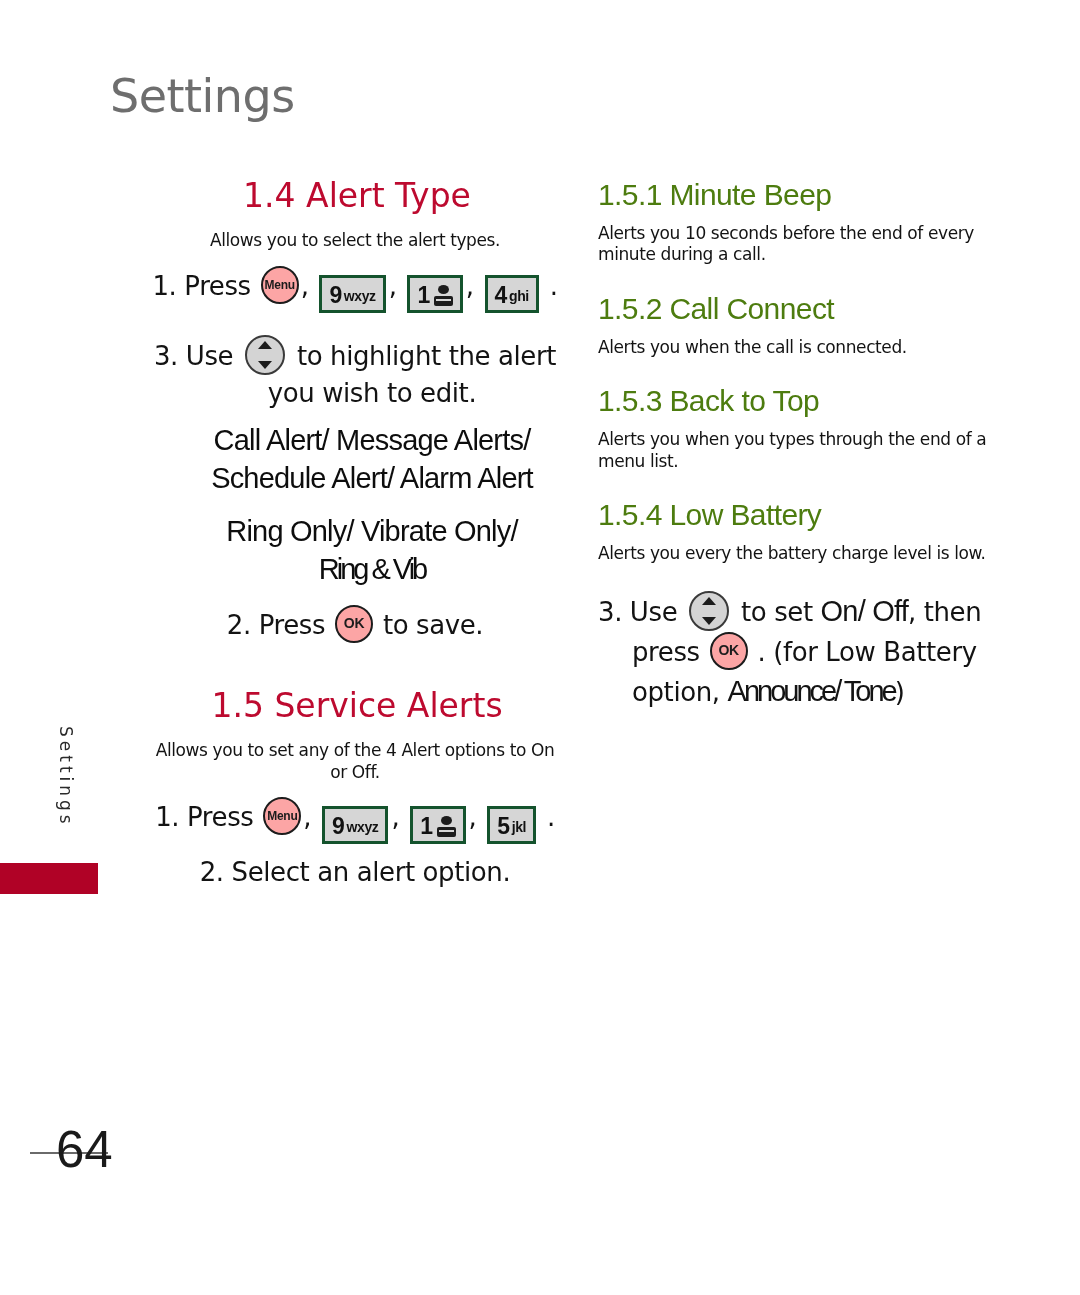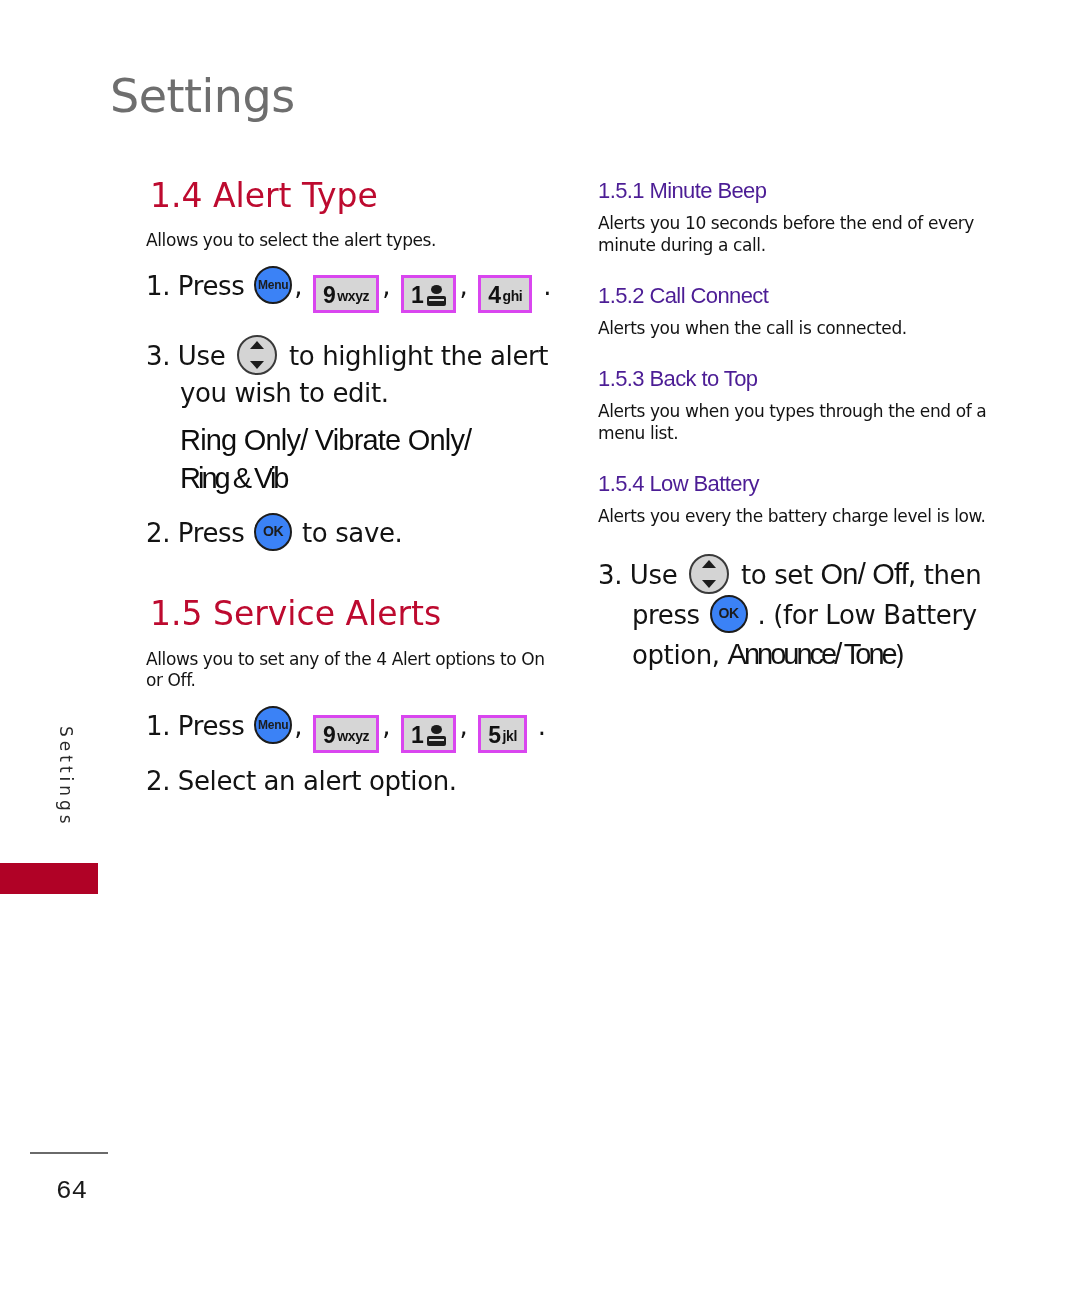--- a/index.html
+++ b/index.html
@@ -35,40 +35,40 @@
     width:98px;height:31px;
     background:#b00226;
   }
 
   
   #footer-rule{
     position:absolute;left:30px;top:1152px;
     width:78px;height:2px;background:#6a6a6a;
   }
   #page-number{
-    position:absolute;left:56px;top:1178px;
-    font-family:Liberation Mono, monospace;
-    font-size:26px;color:#1a1a1a;line-height:1;
+    position:absolute;left:56px;top:1124px;
+    font-family:Liberation Sans, sans-serif;
+    font-size:51px;color:#1a1a1a;line-height:1;
   }
 
   
   .column{position:absolute;top:178px;}
-  #col-left{left:146px;width:418px;}
+  #col-left{left:146px;width:418px;text-align:center;}
   #col-right{left:598px;width:420px;}
 
   
   .sec-head{
     font-family:"DejaVu Sans", sans-serif;
     font-size:33px;color:#bd0a2f;
     letter-spacing:0px;line-height:1.1;
     margin:0 0 16px 4px;font-weight:400;
   }
   .sub-head{
     font-family:"Liberation Sans", sans-serif;
-    font-size:22px;color:#4c1d95;font-weight:400;
+    font-size:30px;color:#4d7c0f;font-weight:400;
     line-height:1.15;margin:0 0 10px 0;
     letter-spacing:-0.6px;
   }
   .body-text{
     font-family:"DejaVu Sans", sans-serif;
     font-size:17px;color:#131313;
     line-height:1.28;margin:0 0 14px 0;
     letter-spacing:-0.4px;
   }
   .step{
@@ -93,21 +93,21 @@
 
   .gap-s{height:12px;}
   .gap-l{height:34px;}
 
   
   .keyrow{display:inline;white-space:nowrap;}
 
   .key-circle{
     display:inline-block;vertical-align:-9px;
     width:38px;height:38px;border-radius:50%;
-    background:#3b82f6;border:2.5px solid #1c1c1c;
+    background:#fca5a5;border:2.5px solid #1c1c1c;
     position:relative;margin:0 2px;
     box-sizing:border-box;
   }
   .key-circle .lbl{
     position:absolute;inset:0;
     display:flex;align-items:center;justify-content:center;
     font-family:"Liberation Sans", sans-serif;
     font-size:12px;font-weight:700;color:#1c1c1c;
     letter-spacing:-0.3px;
   }
@@ -129,21 +129,21 @@
   .nav-lr .ar-lf,.nav-lr .ar-rt{
     position:absolute;top:50%;transform:translateY(-50%);
     width:0;height:0;border-top:7px solid transparent;border-bottom:7px solid transparent;
   }
   .nav-lr .ar-lf{left:4px;border-right:8px solid #1c1c1c;}
   .nav-lr .ar-rt{right:4px;border-left:8px solid #1c1c1c;}
 
   
   .key-box{
     display:inline-block;vertical-align:-8px;
-    background:#d6d6d6;border:3px solid #d946ef;
+    background:#d6d6d6;border:3px solid #14532d;
     padding:3px 7px 3px 7px;margin:0 3px;
     line-height:1;white-space:nowrap;box-sizing:border-box;
     min-height:34px;
   }
   .key-box .num{
     font-family:"Liberation Sans", sans-serif;
     font-size:23px;font-weight:700;color:#111;
     vertical-align:middle;
   }
   .key-box .sub{
@@ -202,20 +202,24 @@
 
     <div class="gap-s"></div>
 
     <div class="step">
       <span>3. Use</span>
       <span class="nav-ud"><span class="ar-up"></span><span class="ar-dn"></span></span>
       <span>to highlight the alert</span>
       <span class="cont">you wish to edit.</span>
     </div>
 
+    <div class="options">
+      <span>Call Alert/ Message Alerts/</span><br>
+      <span>Schedule Alert/ Alarm Alert</span>
+    </div>
 
 
     <div class="options">
       <span>Ring Only/ Vibrate Only/</span><br>
       <span class="tight">Ring &amp; Vib</span>
     </div>
 
     <div class="step">
       <span>2. Press</span>
       <span class="key-circle ok"><span class="lbl">OK</span></span>

